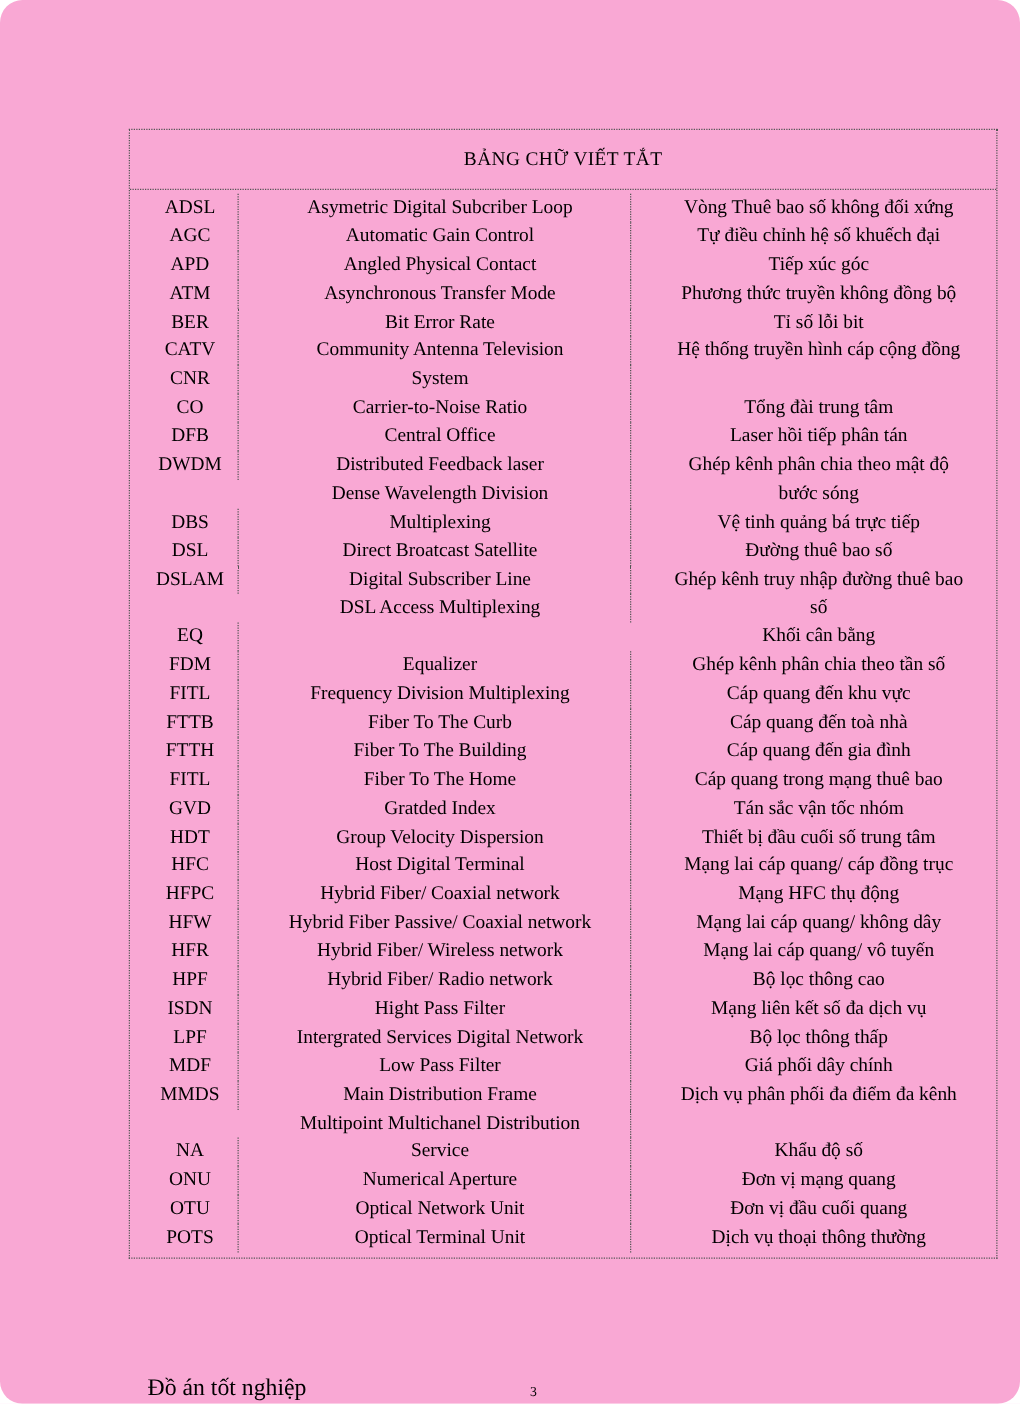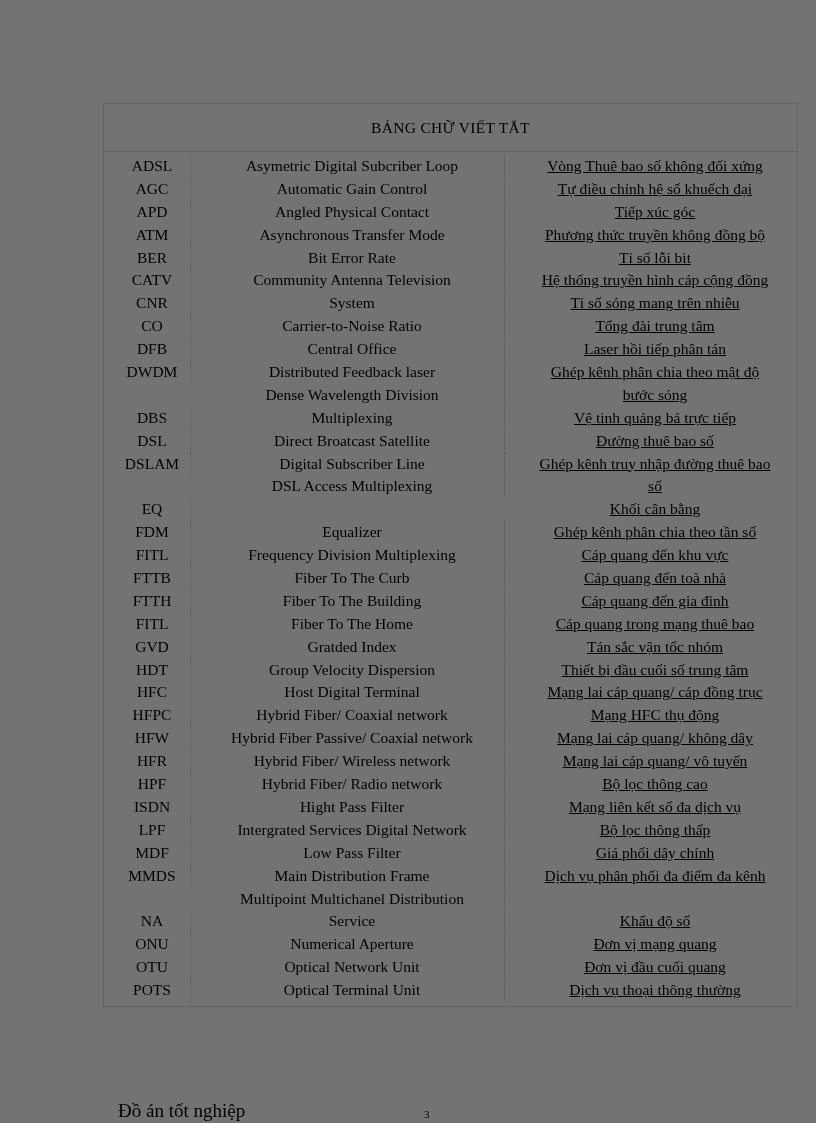--- a/index.html
+++ b/index.html
@@ -13,21 +13,22 @@
     position: relative;
     font-family: "Liberation Serif", "DejaVu Serif", serif;
     color: #000000;
     overflow: hidden;
   }
 
   
   .page {
     position: absolute;
     inset: 0;
-    background: #737373;
+    background: #f9a8d4;
+    border-radius: 18px;
   }
 
   
   .abbr-table-wrap {
     position: absolute;
     left: 103px;
     top: 103px;
     width: 695px;
     border: 1px dotted #555;
     box-sizing: border-box;
@@ -77,21 +78,20 @@
   }
   .cell-en {
     width: 314px;
     min-width: 314px;
     padding-left: 9px;
     border-right: 1px dotted #555;
   }
   .cell-vi {
     flex: 1 1 auto;
     padding-left: 8px;
-    text-decoration: underline;
   }
 
   
   .footer {
     position: absolute;
     left: 0;
     top: 1058px;
     width: 816px;
     height: 40px;
     margin-top: 42px;
@@ -147,21 +147,20 @@
           <div class="cell cell-vi">Tỉ số lỗi bit</div>
         </div>
         <div class="abbr-row">
           <div class="cell cell-abbr">CATV</div>
           <div class="cell cell-en">Community  Antenna  Television</div>
           <div class="cell cell-vi">Hệ thống truyền hình cáp cộng đồng</div>
         </div>
         <div class="abbr-row">
           <div class="cell cell-abbr">CNR</div>
           <div class="cell cell-en">System</div>
-          <div class="cell cell-vi">Tỉ số sóng mang trên nhiễu</div>
         </div>
         <div class="abbr-row">
           <div class="cell cell-abbr">CO</div>
           <div class="cell cell-en">Carrier-to-Noise Ratio</div>
           <div class="cell cell-vi">Tổng đài trung tâm</div>
         </div>
         <div class="abbr-row">
           <div class="cell cell-abbr">DFB</div>
           <div class="cell cell-en">Central  Office</div>
           <div class="cell cell-vi">Laser hồi tiếp phân tán</div>

